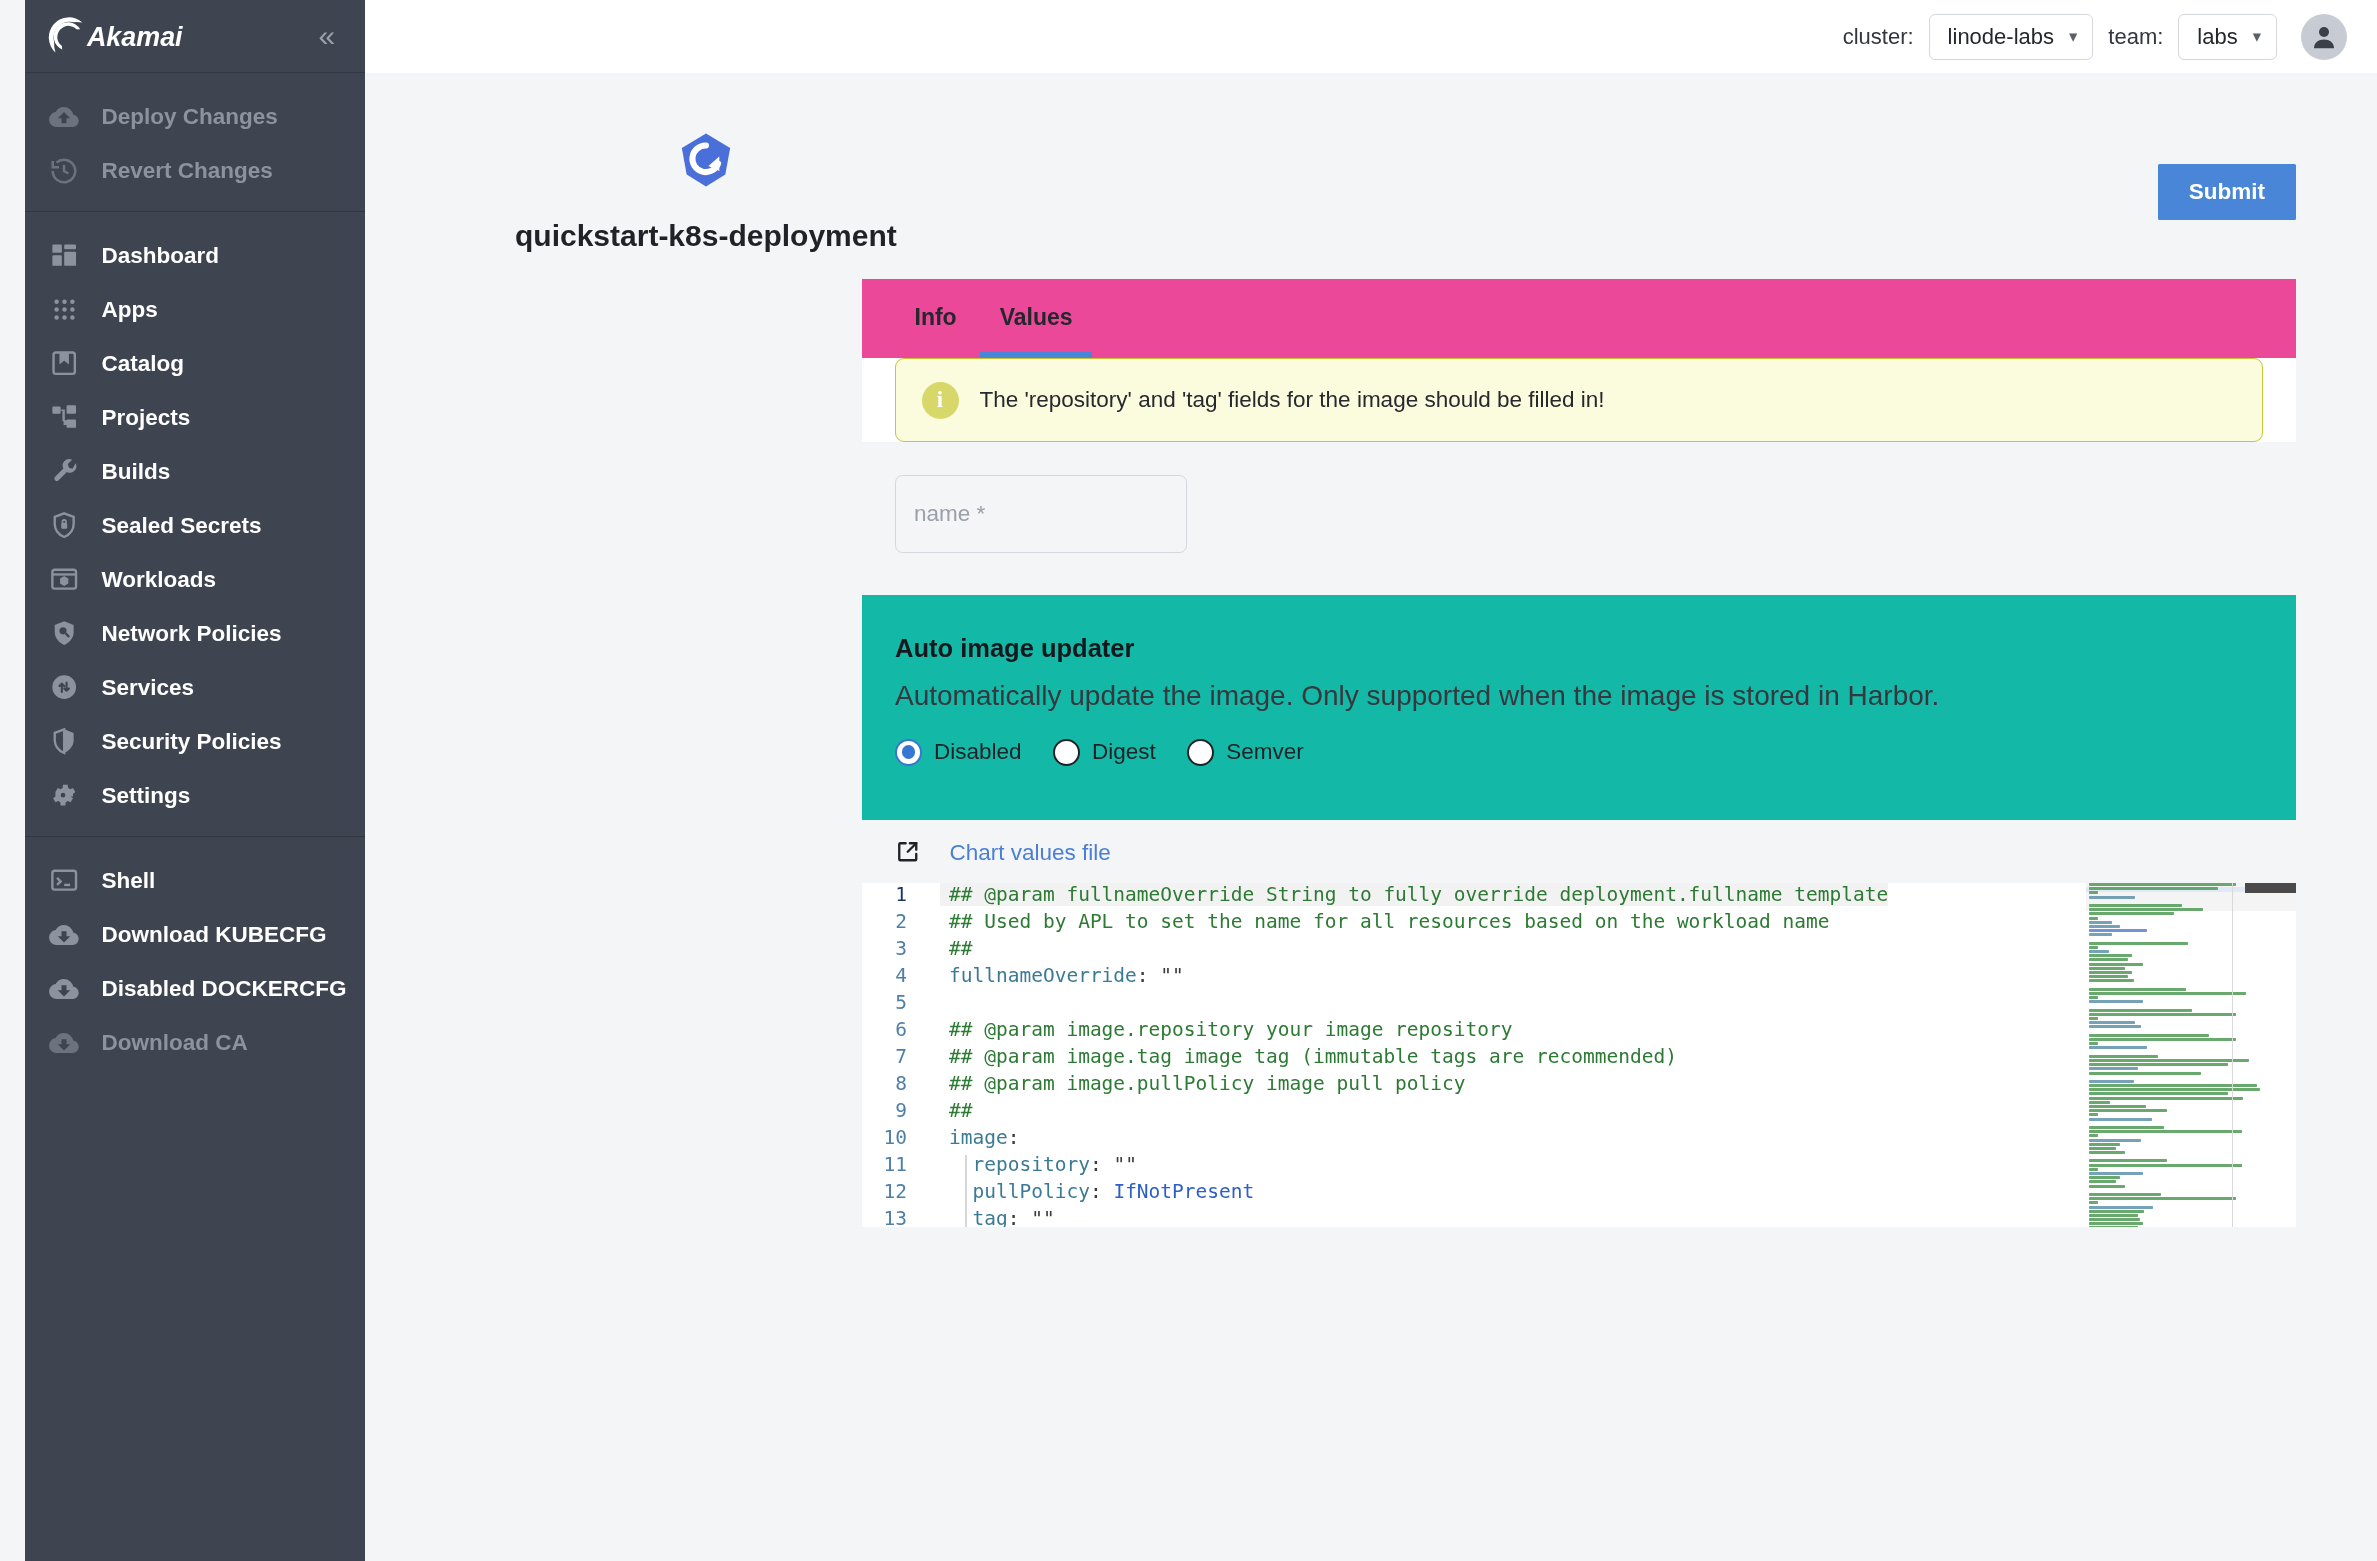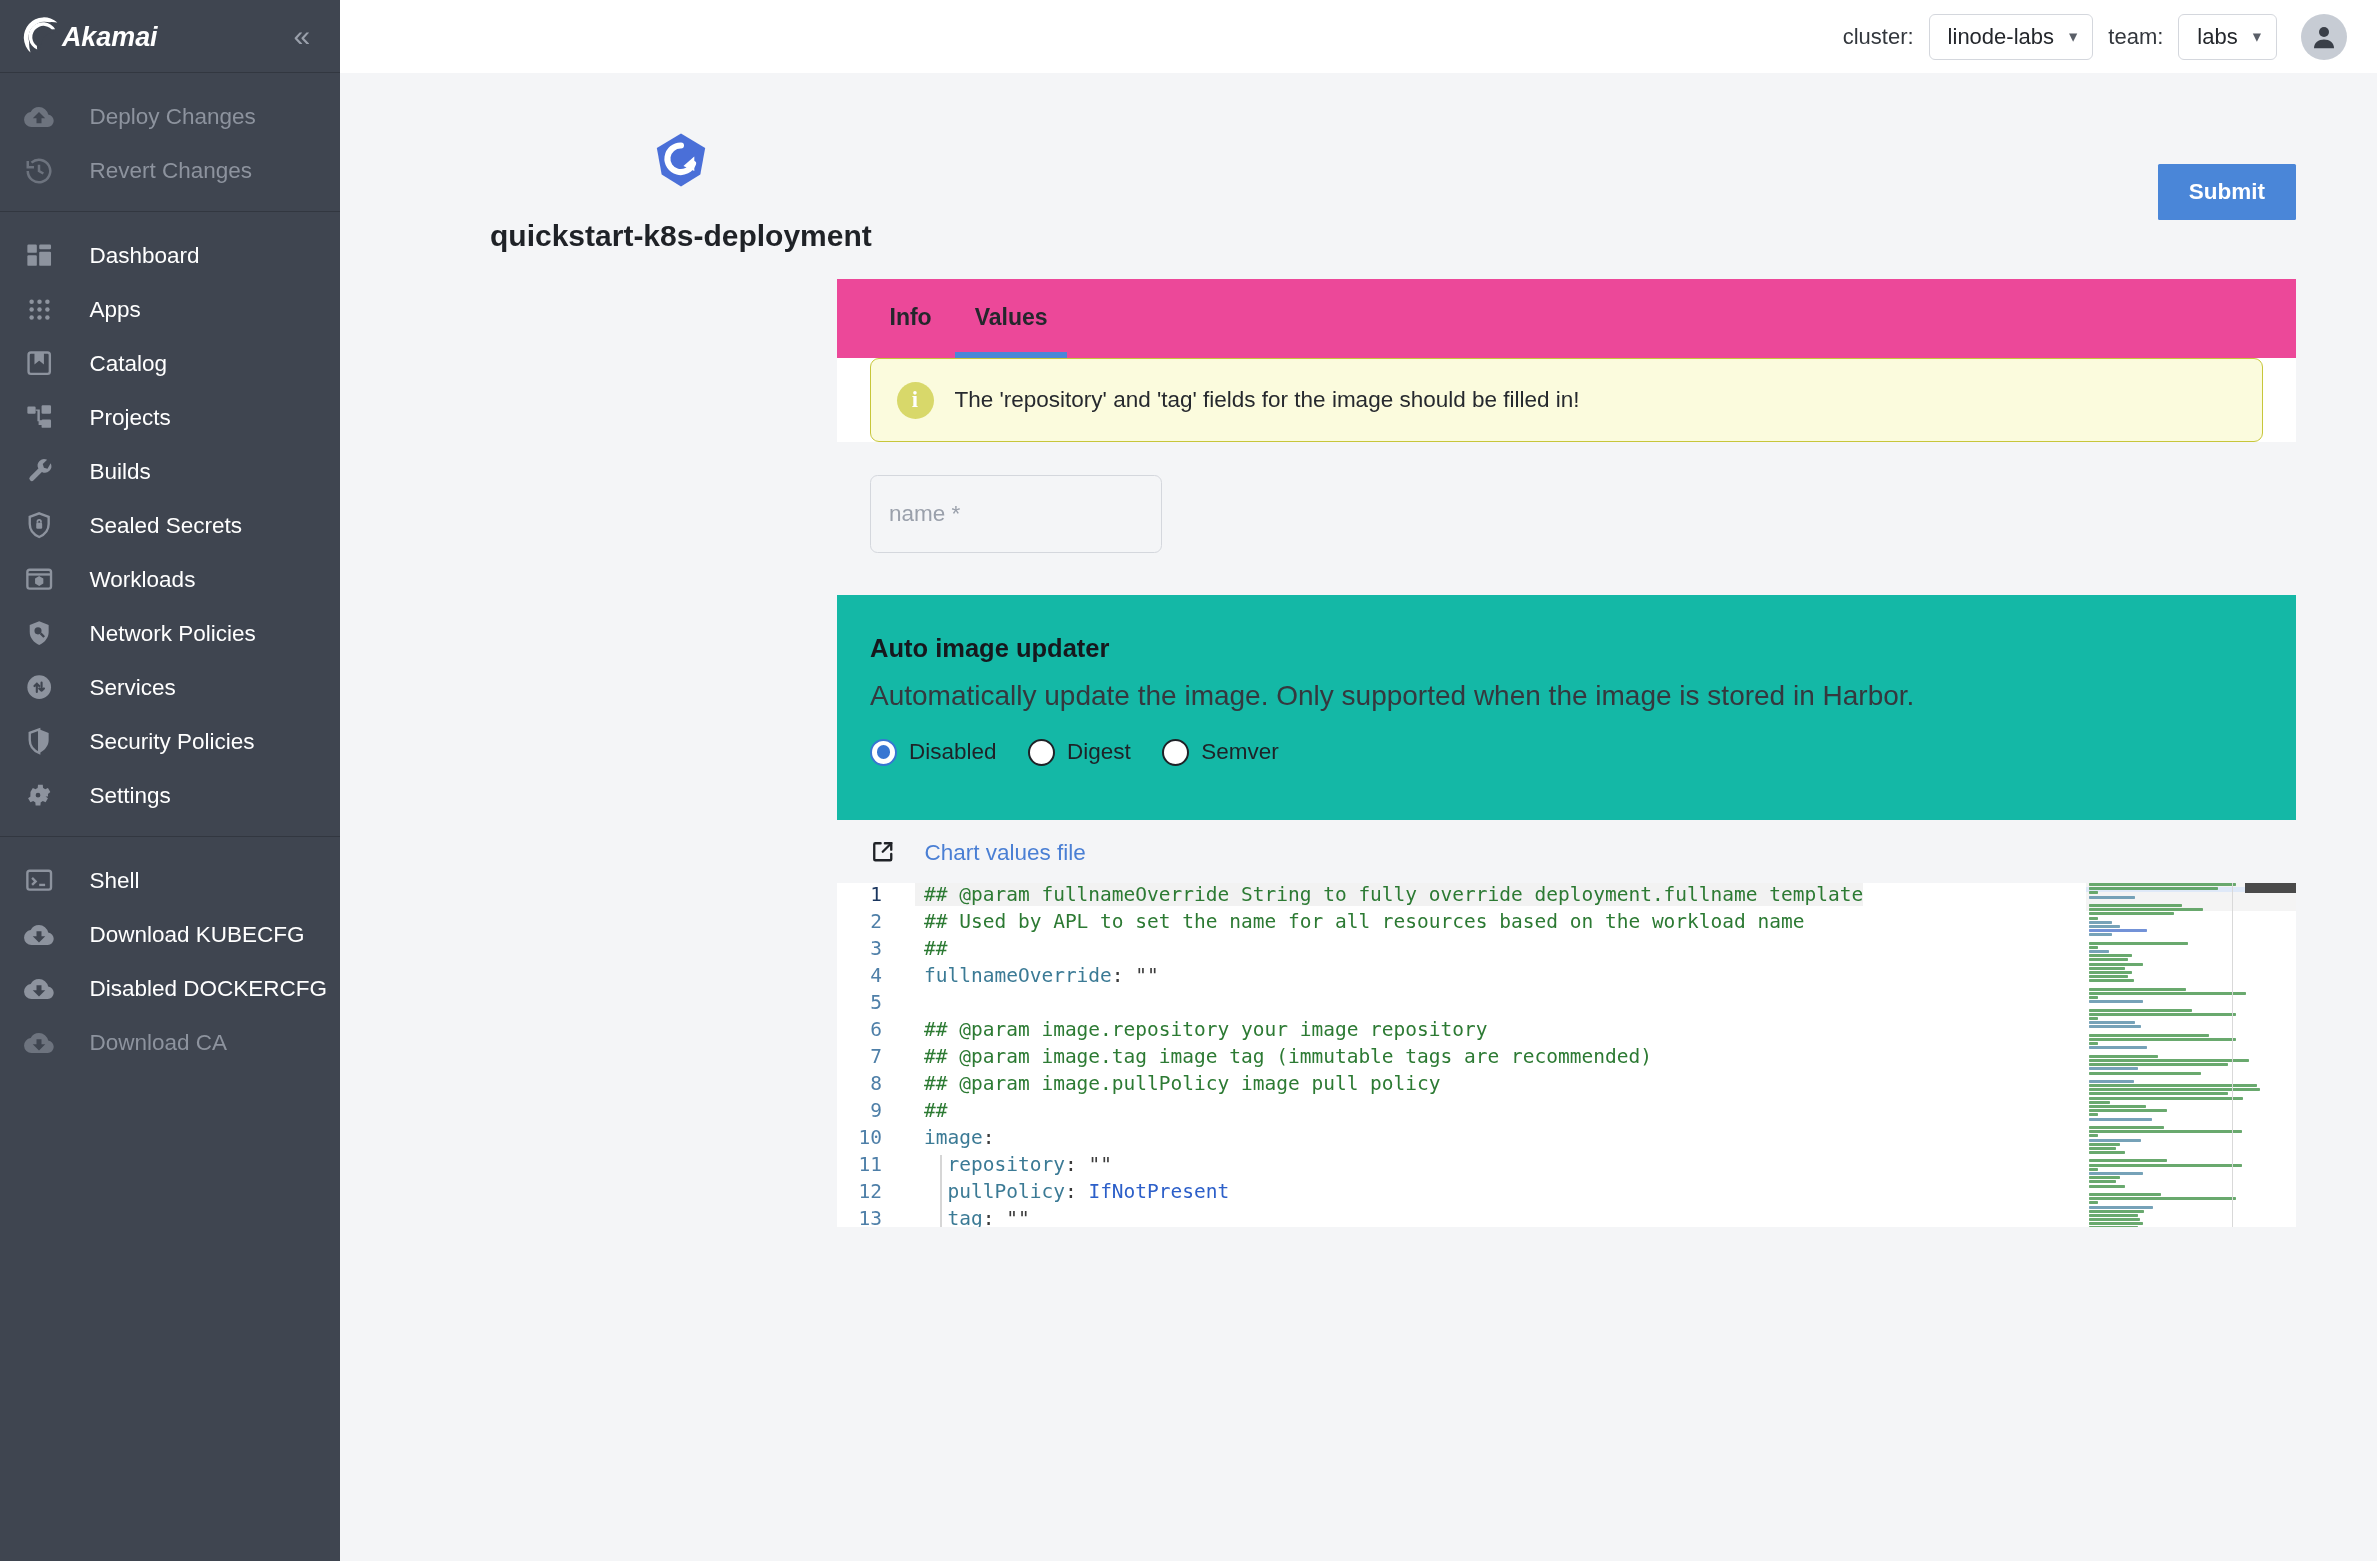--- a/index.html
+++ b/index.html
@@ -2,21 +2,21 @@
 <html style="font-size:12px"><head>
 <meta charset="utf-8">
 <style>
   * { box-sizing: border-box; margin: 0; padding: 0; }
   html, body {
     width: 2377px; height: 1562px;
     font-family: "Liberation Sans", sans-serif;
     background: #f4f5f7;
     overflow: hidden;
   }
-  .app { display: flex; width: 2377px; height: 1146px; }
+  .app { display: flex; width: 2377px; height: 1146px; padding-left: 25px; }
 
   
   .sidebar {
     width: 340px; min-width: 340px; height: 1562px;
     background: #3f4550;
     display: flex; flex-direction: column;
     overflow: hidden;
   }
   .sb-brand {
     height: 73px; min-height: 73px;
@@ -26,22 +26,22 @@
   }
   .logo-wrap { display: flex; align-items: center; }
   .collapse-btn {
     color: #9aa0ab; font-size: 30px; line-height: 1;
     letter-spacing: -4.5px; padding-right: 6px;
   }
   .sb-group { padding: 16.5px 0 13.5px 0; }
   .sb-group.divided { border-top: 0.7px solid #323740; }
   .sb-item {
     display: flex; align-items: center;
-    height: 54px; padding-left: 22.5px; gap: 34px;
-    color: #ffffff; font-size: 22.5px; font-weight: 400;
+    height: 54px; padding-left: 22.5px; gap: 21px;
+    color: #ffffff; font-size: 22.5px; font-weight: 700;
     white-space: nowrap;
   }
   .sb-item.dim { color: #8d939e; }
   .sb-ic {
     width: 33px; height: 33px; min-width: 33px;
     display: flex; align-items: center; justify-content: center;
     color: #8d939e;
   }
   .sb-ic svg { display: block; }
   .sb-item.dim .sb-ic { color: #6d737e; }

